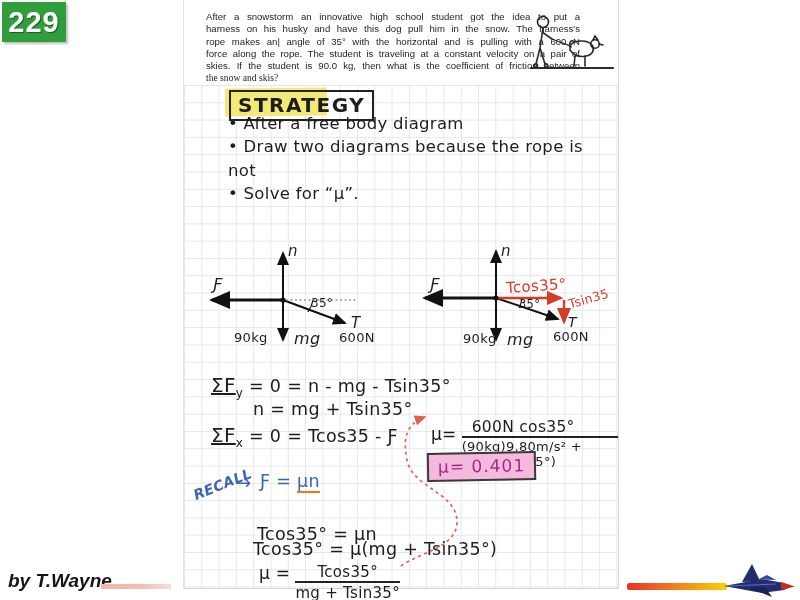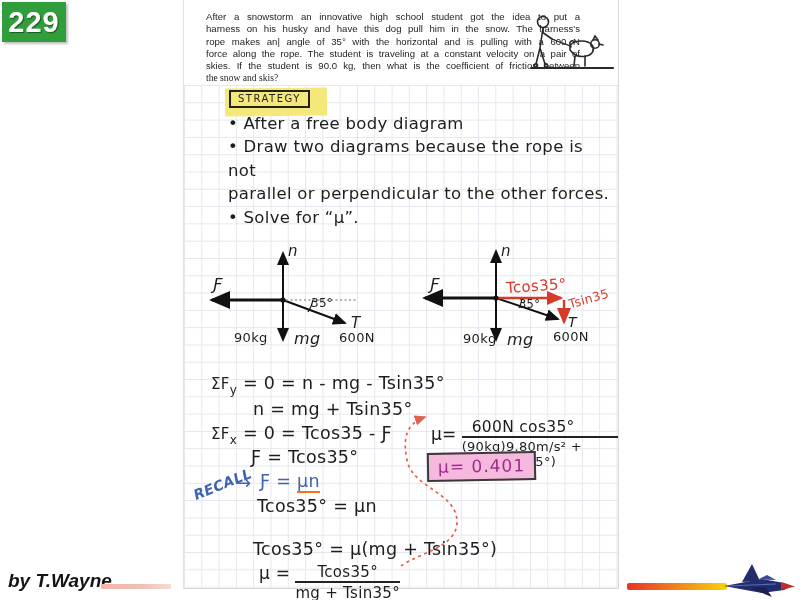--- a/index.html
+++ b/index.html
@@ -24,30 +24,30 @@
 
   
   .problem{left:22px;top:11px;width:374px;font-size:9.6px;line-height:12.3px;color:#242424;}
   .pline{text-align:justify;text-align-last:justify;}
   .pline.last{text-align-last:left;font-family:Liberation Serif, serif;}
 
   
   .hw{font-family:"DejaVu Sans",sans-serif;color:#1d1d1d;letter-spacing:.3px;}
   .strategy-hl{left:41px;top:88px;width:102px;height:28px;background:#f5e87a;transform:rotate(-.6deg);}
   .strategy-box{left:45px;top:90px;padding:1px 7px 2px 7px;border:2px solid #222;
-                font-size:10px;font-weight:normal;letter-spacing:1.5px;}
+                font-size:20px;font-weight:bold;letter-spacing:1.5px;}
   .bullets{left:44px;top:112px;width:386px;font-size:16.5px;line-height:23.4px;}
 
   .lbl{white-space:nowrap;}
   .f-ital{font-style:italic;}
   .red{color:#d63a28;}
   .blue{color:#3f63b0;}
 
   .eq{font-size:17.5px;white-space:nowrap;}
-  .sigma{font-size:15px;}
+  .sigma{font-size:20px;text-decoration:underline;}
   .eq sub{font-size:12px;}
   .frac-row{display:flex;align-items:center;gap:5px;}
   .frac{display:inline-flex;flex-direction:column;align-items:center;margin-top:20px;}
   .frac .den{border-top:2px solid #222;padding-top:1px;}
   .frac.lft{align-items:flex-start;}
   .frac.lft .num{padding-left:10px;}
   .ul{border-bottom:2px solid #f97316;}
 
   .recall{font-size:14px;font-weight:bold;font-style:italic;transform:rotate(-22deg);}
   .result-box{background:#f4b9dc;border:2px solid #3a3a3a;padding:2px 9px 3px 9px;
@@ -93,21 +93,20 @@
         <path d="M46 44 L45 54 M56 44 L56 54 M42 35 C39 30 43 27 45 30"></path>
       </g>
     </svg>
 
     <div class="abs strategy-hl"></div>
     <div class="abs strategy-box hw">STRATEGY</div>
 
     <div class="abs bullets hw">
       <div>• After a free body diagram</div>
       <div>• Draw two diagrams because the rope is not</div>
-      <div>parallel or perpendicular to the other forces.</div>
       <div>• Solve for “μ”.</div>
     </div>
 
     <svg class="abs" style="left:7px;top:240px" width="180" height="130" viewBox="0 0 180 130">
       <defs>
         <marker id="ah1" markerWidth="8" markerHeight="7" refX="6" refY="3" orient="auto">
           <path d="M0,0 L7,3 L0,6 Z" fill="#111"></path>
         </marker>
       </defs>
       <g stroke="#111" stroke-width="2" fill="none">
@@ -162,29 +161,28 @@
 
     <div class="abs eq hw" style="left:27px;top:373px">
       <span class="sigma">ΣF</span><sub>y</sub>
       <span>= 0 = n - mg - Tsin35°</span>
     </div>
     <div class="abs eq hw" style="left:69px;top:399px">n = mg + Tsin35°</div>
     <div class="abs eq hw" style="left:27px;top:423px">
       <span class="sigma">ΣF</span><sub>x</sub>
       <span>= 0 = Tcos35 - Ƒ</span>
     </div>
-    <div class="abs eq hw" style="left:67px;top:447px">Ƒ = Tcos35°</div>
 
     <span class="abs lbl blue recall hw" style="left:8px;top:476px">RECALL</span>
     <span class="abs lbl blue hw" style="left:52px;top:472px;font-size:18px">→</span>
     <div class="abs eq hw blue" style="left:76px;top:471px">
       <span>Ƒ = </span><span class="ul">μn</span>
     </div>
 
-    <div class="abs eq hw" style="left:73px;top:496px">Tcos35° = μn</div>
+    <div class="abs eq hw" style="left:73px;top:524px">Tcos35° = μn</div>
     <div class="abs eq hw" style="left:69px;top:539px">Tcos35° = μ(mg + Tsin35°)</div>
     <div class="abs frac-row hw" style="left:75px;top:543px">
       <span style="font-size:17px">μ =</span>
       <span class="frac" style="font-size:15px">
         <span class="num">Tcos35°</span>
         <span class="den">mg + Tsin35°</span>
       </span>
     </div>
 
     <div class="abs frac-row hw" style="left:247px;top:398px">

